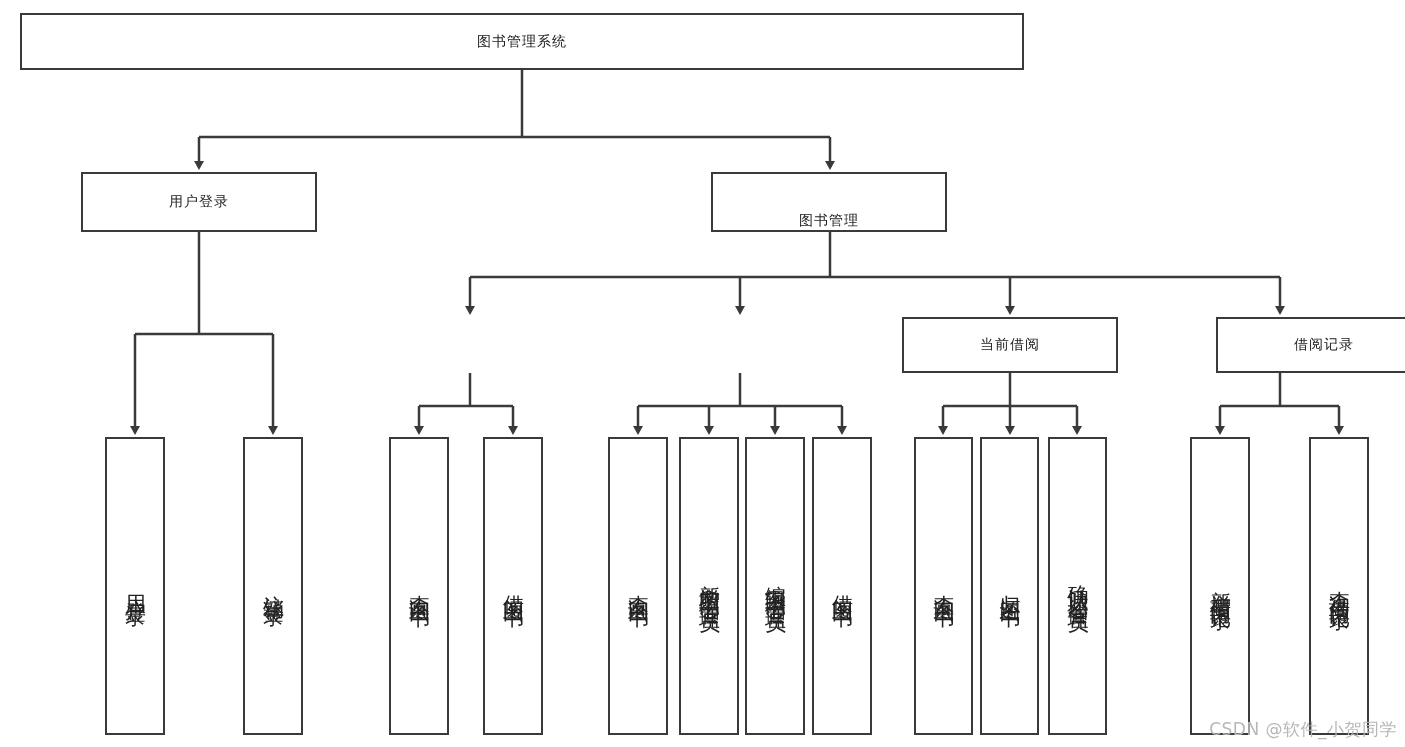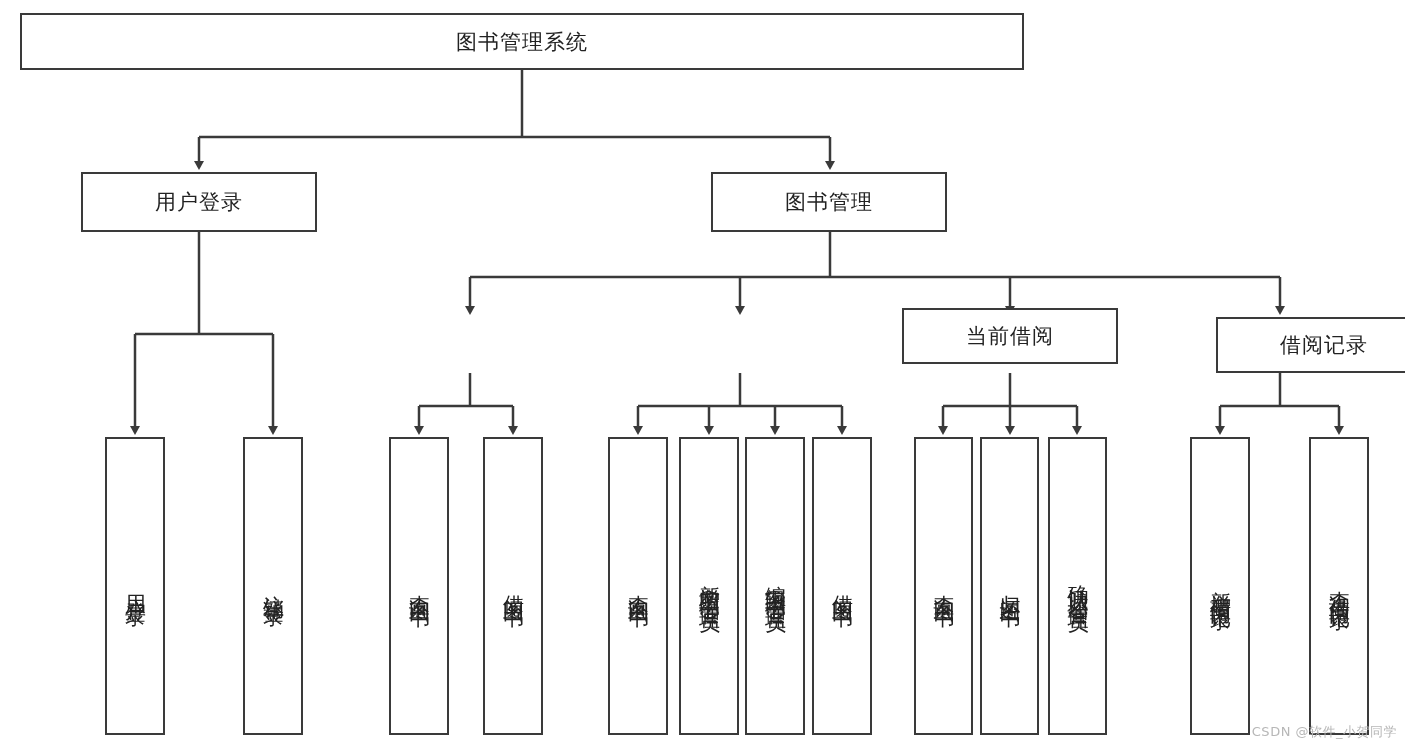--- a/index.html
+++ b/index.html
@@ -22,21 +22,21 @@
     box-sizing: border-box;
     border: 2.5px solid #3a3a3a;
     background: #ffffff;
     display: flex;
     align-items: center;
     justify-content: center;
     color: #222222;
     z-index: 2;
   }
   .node.h-node {
-    font-size: 21px;
+    font-size: 14px;
     letter-spacing: 1px;
   }
   .node.v-node {
     font-size: 21px;
     writing-mode: vertical-rl;
     text-orientation: upright;
     letter-spacing: 4px;
     line-height: 1;
     padding: 6px 0;
     white-space: nowrap;
@@ -49,21 +49,21 @@
     left: 0;
     top: 0;
     width: 1405px;
     height: 747px;
     z-index: 1;
   }
   .watermark {
     position: absolute;
     right: 8px;
     bottom: 6px;
-    font-size: 13px;
+    font-size: 17px;
     color: #b7b7b7;
     z-index: 5;
     white-space: nowrap;
     letter-spacing: 0.5px;
   }
 </style>
 </head>
 <body>
 
 <div id="canvas">
@@ -118,25 +118,25 @@
     </g>
   </svg>
 
   <div class="node h-node" style="left:20px; top:13px; width:1004px; height:57px;">
     <span class="node-label">图书管理系统</span>
   </div>
 
   <div class="node h-node" style="left:81px; top:172px; width:236px; height:60px;">
     <span class="node-label">用户登录</span>
   </div>
-  <div class="node h-node" style="left:711px; top:172px; width:236px; height:60px;">
+  <div class="node h-node" style="left:711px; top:172px; width:236px; height:60px;align-items:flex-end;">
     <span class="node-label">图书管理</span>
   </div>
 
-  <div class="node h-node" style="left:902px; top:308px; width:216px; height:56px;">
+  <div class="node h-node" style="left:902px; top:317px; width:216px; height:56px;">
     <span class="node-label">当前借阅</span>
   </div>
   <div class="node h-node" style="left:1216px; top:317px; width:216px; height:56px;">
     <span class="node-label">借阅记录</span>
   </div>
 
   <div class="node v-node" style="left:105px; top:437px; width:60px; height:298px;">
     <span class="node-label">用户登录</span>
   </div>
   <div class="node v-node" style="left:243px; top:437px; width:60px; height:298px;">

